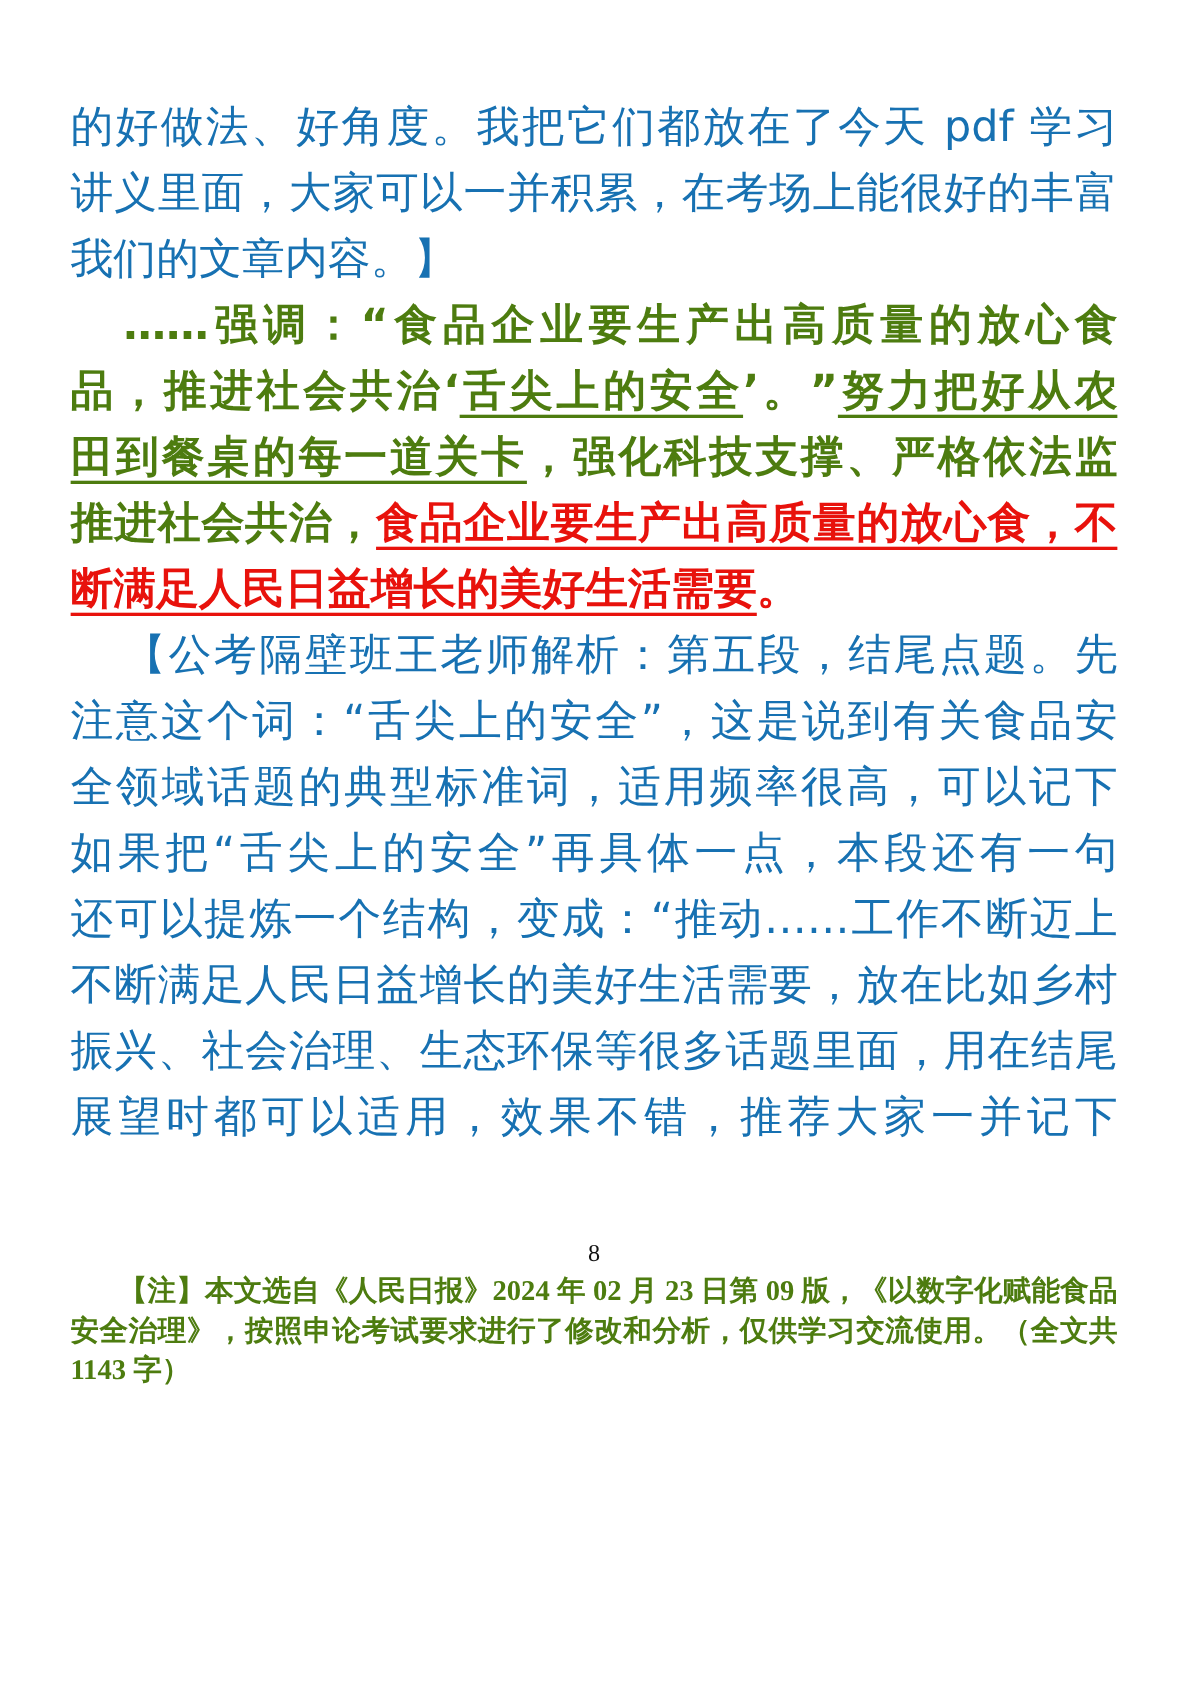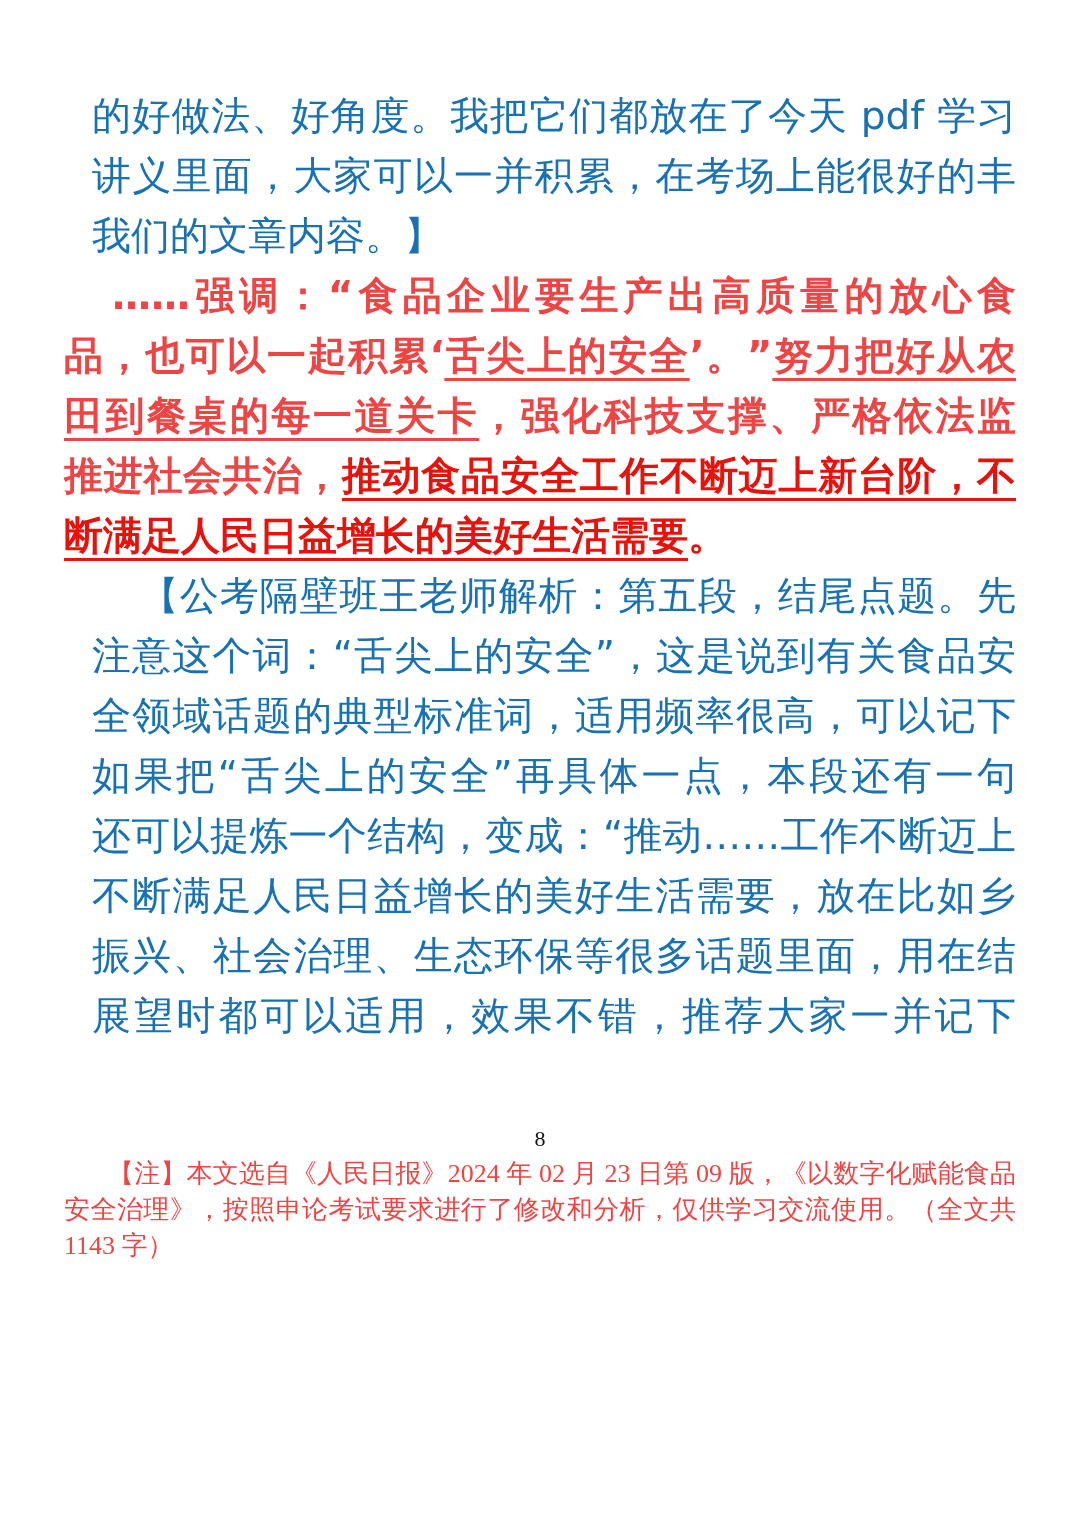--- a/index.html
+++ b/index.html
@@ -8,48 +8,48 @@
     font-family:"DejaVu Sans",sans-serif;
   }
   .doc{position:absolute;left:64px;top:86px;width:952px;}
   .line{
     font-size:39px;line-height:60px;height:60px;overflow:hidden;
     text-align:justify;text-justify:inter-character;text-align-last:left;
   }
   .line.j{text-align-last:justify;}
   .line.ind{padding-left:48px;}
   .seg{}
-  .c-blue{color:var(--blue);margin-left:28px;}
-  .c-black{color:#ef4444;font-weight:700;}
+  .c-blue{color:var(--blue);}
+  .c-black{color:#4d7c0f;font-weight:700;}
   .c-red{color:var(--red);font-weight:700;}
   .u{text-decoration:underline;text-decoration-thickness:3px;text-underline-offset:9px;}
   .pagenum{
     margin-top:80px;font-size:22px;line-height:26px;text-align:center;color:#131313;
     font-family:"Liberation Serif",serif;
   }
   .footer{margin-top:4px;}
   .footer .line{
     font-size:26px;line-height:36px;height:36px;
     font-family:"Liberation Serif",serif;
   }
   .footer .line.ind{padding-left:44px;}
-  .footer .c-black{font-weight:400;margin-top:47px;}
+  .footer .c-black{font-weight:700;margin-top:47px;}
 </style>
 </head>
 <body style="--blue: #1771b2; --red: #e8120c;">
 
 <div class="doc">
   <div id="article">
       <div class="line j"><span class="seg c-blue">的好做法、好角度。我把它们都放在了今天 pdf 学习</span></div>
       <div class="line j"><span class="seg c-blue">讲义里面，大家可以一并积累，在考场上能很好的丰富</span></div>
       <div class="line"><span class="seg c-blue">我们的文章内容。】</span></div>
       <div class="line j ind"><span class="seg c-black">……强调：“食品企业要生产出高质量的放心食</span></div>
-      <div class="line j"><span class="seg c-black">品，也可以一起积累‘</span><span class="seg c-black u">舌尖上的安全</span><span class="seg c-black">’。”</span><span class="seg c-black u">努力把好从农</span></div>
+      <div class="line j"><span class="seg c-black">品，推进社会共治‘</span><span class="seg c-black u">舌尖上的安全</span><span class="seg c-black">’。”</span><span class="seg c-black u">努力把好从农</span></div>
       <div class="line j"><span class="seg c-black u">田到餐桌的每一道关卡</span><span class="seg c-black">，强化科技支撑、严格依法监管、</span></div>
-      <div class="line j"><span class="seg c-black">推进社会共治，</span><span class="seg c-red u">推动食品安全工作不断迈上新台阶，不</span></div>
+      <div class="line j"><span class="seg c-black">推进社会共治，</span><span class="seg c-red u">食品企业要生产出高质量的放心食，不</span></div>
       <div class="line"><span class="seg c-red u">断满足人民日益增长的美好生活需要</span><span class="seg c-red">。</span></div>
       <div class="line j ind"><span class="seg c-blue">【公考隔壁班王老师解析：第五段，结尾点题。先</span></div>
       <div class="line j"><span class="seg c-blue">注意这个词：“舌尖上的安全”，这是说到有关食品安</span></div>
       <div class="line j"><span class="seg c-blue">全领域话题的典型标准词，适用频率很高，可以记下来。</span></div>
       <div class="line j"><span class="seg c-blue">如果把“舌尖上的安全”再具体一点，本段还有一句</span></div>
       <div class="line j"><span class="seg c-blue">还可以提炼一个结构，变成：“推动……工作不断迈上</span></div>
       <div class="line j"><span class="seg c-blue">不断满足人民日益增长的美好生活需要，放在比如乡村</span></div>
       <div class="line j"><span class="seg c-blue">振兴、社会治理、生态环保等很多话题里面，用在结尾</span></div>
       <div class="line j"><span class="seg c-blue">展望时都可以适用，效果不错，推荐大家一并记下来。】</span></div>
     </div>

